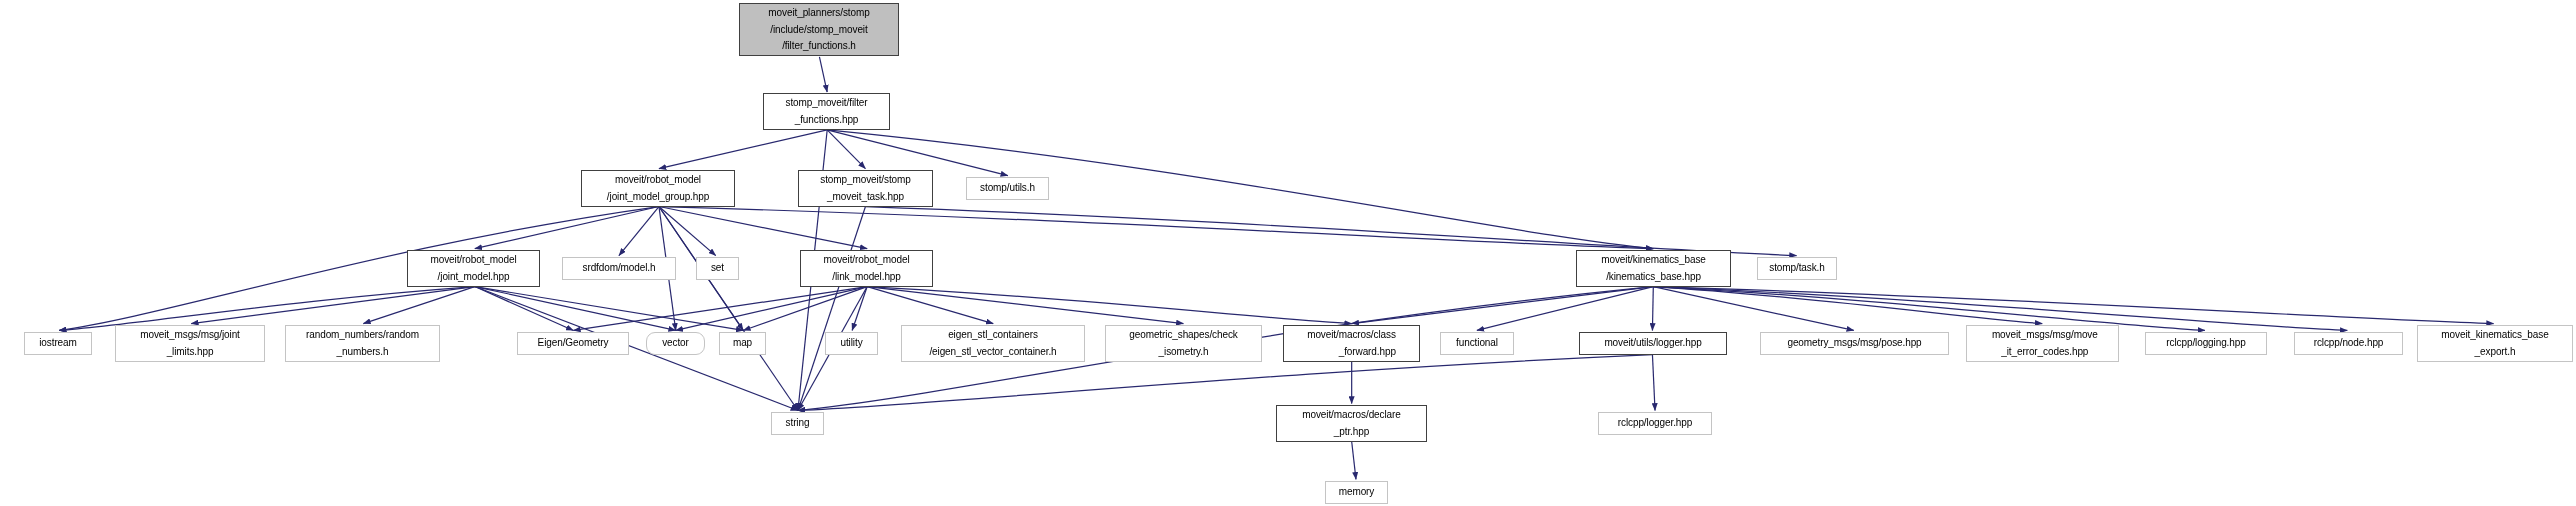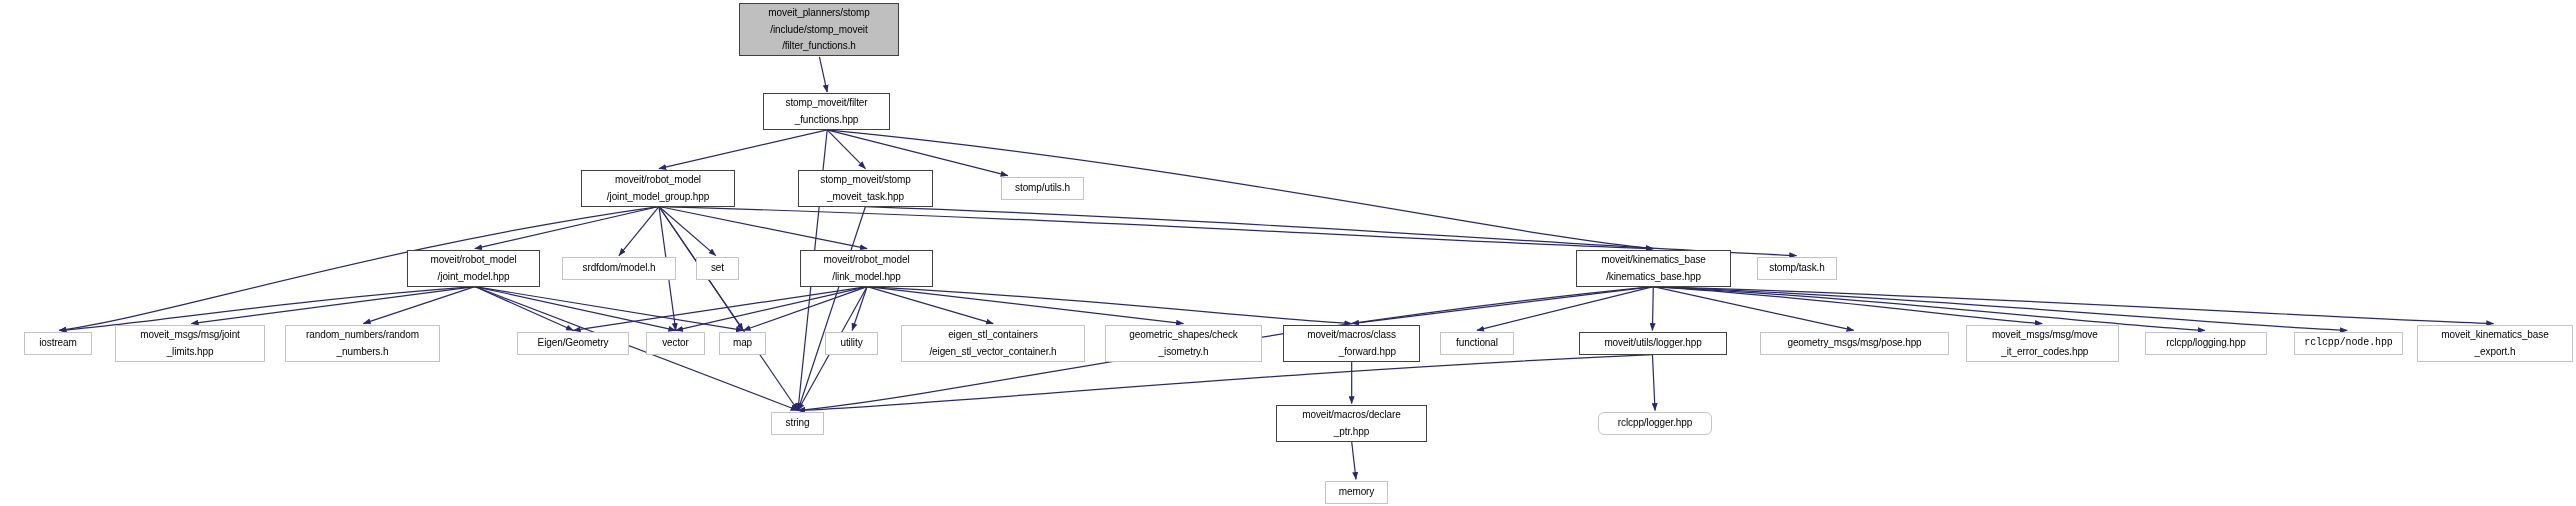--- a/index.html
+++ b/index.html
@@ -106,54 +106,54 @@
   <div id="node-layer">
       <div class="gnode root" style="left: 739px; top: 3.4px; width: 160px; height: 53px;">moveit_planners/stomp
 /include/stomp_moveit
 /filter_functions.h</div>
       <div class="gnode strong" style="left: 763px; top: 93px; width: 127px; height: 37px;">stomp_moveit/filter
 _functions.hpp</div>
       <div class="gnode strong" style="left: 581px; top: 170px; width: 154px; height: 37px;">moveit/robot_model
 /joint_model_group.hpp</div>
       <div class="gnode strong" style="left: 798px; top: 170px; width: 135px; height: 37px;">stomp_moveit/stomp
 _moveit_task.hpp</div>
-      <div class="gnode" style="left: 966px; top: 177px; width: 83px; height: 23px; margin-left: 35px;">stomp/utils.h</div>
+      <div class="gnode" style="left: 966px; top: 177px; width: 83px; height: 23px;">stomp/utils.h</div>
       <div class="gnode strong" style="left: 407px; top: 250px; width: 133px; height: 37px;">moveit/robot_model
 /joint_model.hpp</div>
       <div class="gnode" style="left: 562px; top: 257px; width: 114px; height: 23px;">srdfdom/model.h</div>
       <div class="gnode" style="left: 696px; top: 257px; width: 43px; height: 23px;">set</div>
       <div class="gnode strong" style="left: 800px; top: 250px; width: 133px; height: 37px;">moveit/robot_model
 /link_model.hpp</div>
       <div class="gnode strong" style="left: 1576px; top: 250px; width: 155px; height: 37px;">moveit/kinematics_base
 /kinematics_base.hpp</div>
       <div class="gnode" style="left: 1757px; top: 257px; width: 80px; height: 23px;">stomp/task.h</div>
       <div class="gnode" style="left: 24px; top: 332px; width: 68px; height: 23px;">iostream</div>
       <div class="gnode" style="left: 115px; top: 325px; width: 150px; height: 37px;">moveit_msgs/msg/joint
 _limits.hpp</div>
       <div class="gnode" style="left: 285px; top: 325px; width: 155px; height: 37px;">random_numbers/random
 _numbers.h</div>
       <div class="gnode" style="left: 517px; top: 332px; width: 112px; height: 23px;">Eigen/Geometry</div>
-      <div class="gnode" style="left: 646px; top: 332px; width: 59px; height: 23px;">vector</div>
+      <div class="gnode" style="left: 646px; top: 332px; width: 59px; height: 23px; border-radius: 9px;">vector</div>
       <div class="gnode" style="left: 719px; top: 332px; width: 47px; height: 23px;">map</div>
       <div class="gnode" style="left: 825px; top: 332px; width: 53px; height: 23px;">utility</div>
       <div class="gnode" style="left: 901px; top: 325px; width: 184px; height: 37px;">eigen_stl_containers
 /eigen_stl_vector_container.h</div>
       <div class="gnode" style="left: 1105px; top: 325px; width: 157px; height: 37px;">geometric_shapes/check
 _isometry.h</div>
       <div class="gnode strong" style="left: 1283px; top: 325px; width: 137px; height: 37px; text-align: right;">moveit/macros/class
 _forward.hpp</div>
       <div class="gnode" style="left: 1440px; top: 332px; width: 74px; height: 23px;">functional</div>
       <div class="gnode strong" style="left: 1579px; top: 332px; width: 148px; height: 23px;">moveit/utils/logger.hpp</div>
       <div class="gnode" style="left: 1760px; top: 332px; width: 189px; height: 23px;">geometry_msgs/msg/pose.hpp</div>
       <div class="gnode" style="left: 1966px; top: 325px; width: 153px; height: 37px; padding-left: 8px;">moveit_msgs/msg/move
 _it_error_codes.hpp</div>
       <div class="gnode" style="left: 2145px; top: 332px; width: 122px; height: 23px;">rclcpp/logging.hpp</div>
-      <div class="gnode" style="left: 2294px; top: 332px; width: 109px; height: 23px; font-family: Liberation Mono, monospace;">rclcpp/node.hpp</div>
+      <div class="gnode" style="left: 2294px; top: 332px; width: 109px; height: 23px;">rclcpp/node.hpp</div>
       <div class="gnode" style="left: 2417px; top: 325px; width: 156px; height: 37px;">moveit_kinematics_base
 _export.h</div>
       <div class="gnode" style="left: 771px; top: 412px; width: 53px; height: 23px;">string</div>
       <div class="gnode strong" style="left: 1276px; top: 405px; width: 151px; height: 37px;">moveit/macros/declare
 _ptr.hpp</div>
-      <div class="gnode" style="left: 1598px; top: 412px; width: 114px; height: 23px; border-radius: 6px;">rclcpp/logger.hpp</div>
+      <div class="gnode" style="left: 1598px; top: 412px; width: 114px; height: 23px;">rclcpp/logger.hpp</div>
       <div class="gnode" style="left: 1325px; top: 481px; width: 63px; height: 23px;">memory</div>
     </div>
 </div>
 
 
 </body></html>

